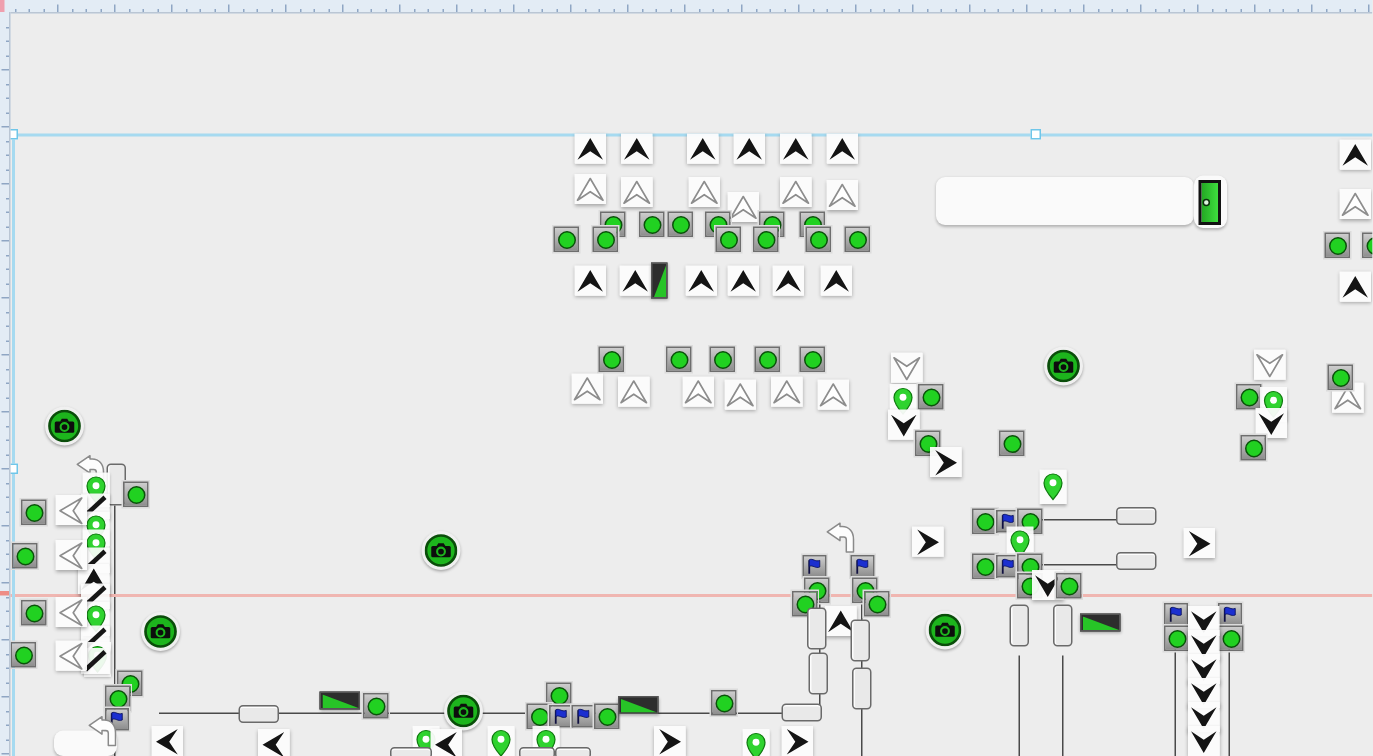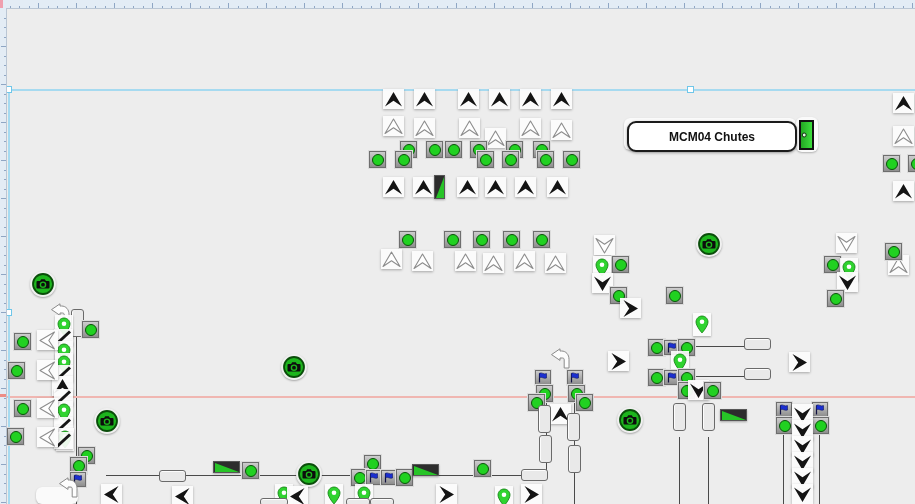--- a/index.html
+++ b/index.html
@@ -882,21 +882,20 @@
       <div class="icon chev rot90" style="left: 521px; top: 484px;">
         <svg width="19" height="17" viewBox="0 0 19 17">
           <polygon points="9.5,1 18,15.5 9.5,9.8 1,15.5" fill="#141414"></polygon>
         </svg>
       </div>
       <div class="icon conveyor-h" style="left: 260px; top: 498px; width: 28px; height: 8px;"></div>
       <div class="icon conveyor-h" style="left: 346px; top: 498px; width: 24px; height: 8px;"></div>
       <div class="icon conveyor-h" style="left: 370px; top: 498px; width: 24px; height: 8px;"></div>
     </div>
 
-  <div class="label-btn">MCM04 Chutes</div>
 
   <div id="guideLayer">
       <div class="ln blue" style="left: 8px; top: 89px; width: 907px; height: 2px;"></div>
       <div class="ln blue" style="left: 8px; top: 89px; width: 2px; height: 415px;"></div>
       <div class="ln red" style="left: 0px; top: 396px; width: 915px; height: 2px;"></div>
       <div class="handle" style="left: 5px; top: 86px;"></div>
       <div class="handle" style="left: 687px; top: 86px;"></div>
       <div class="handle" style="left: 5px; top: 309px;"></div>
     </div>
 </div>

